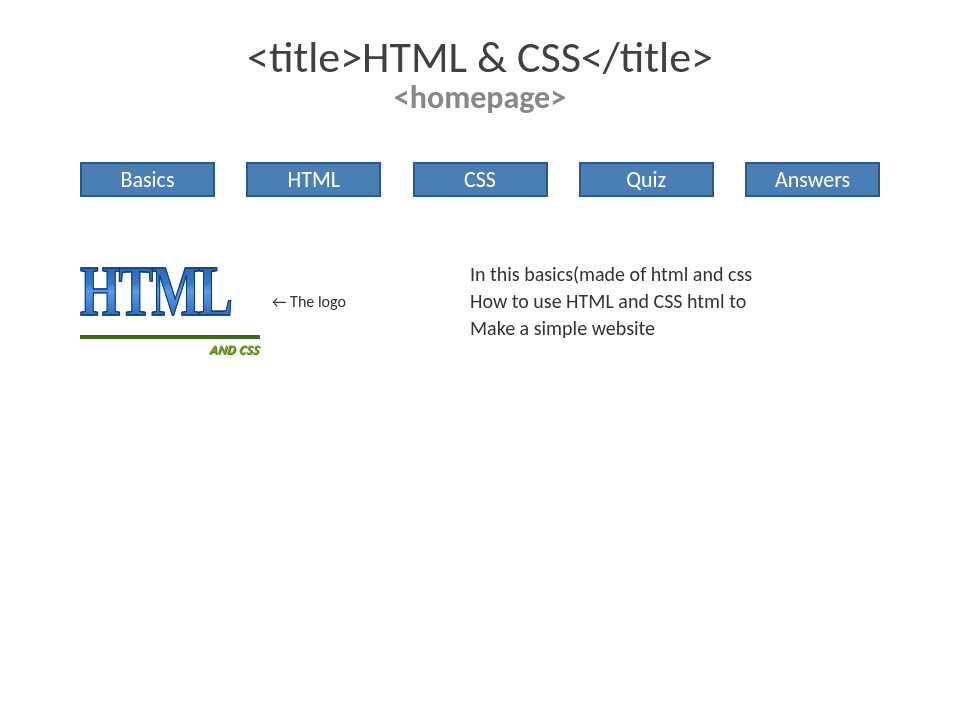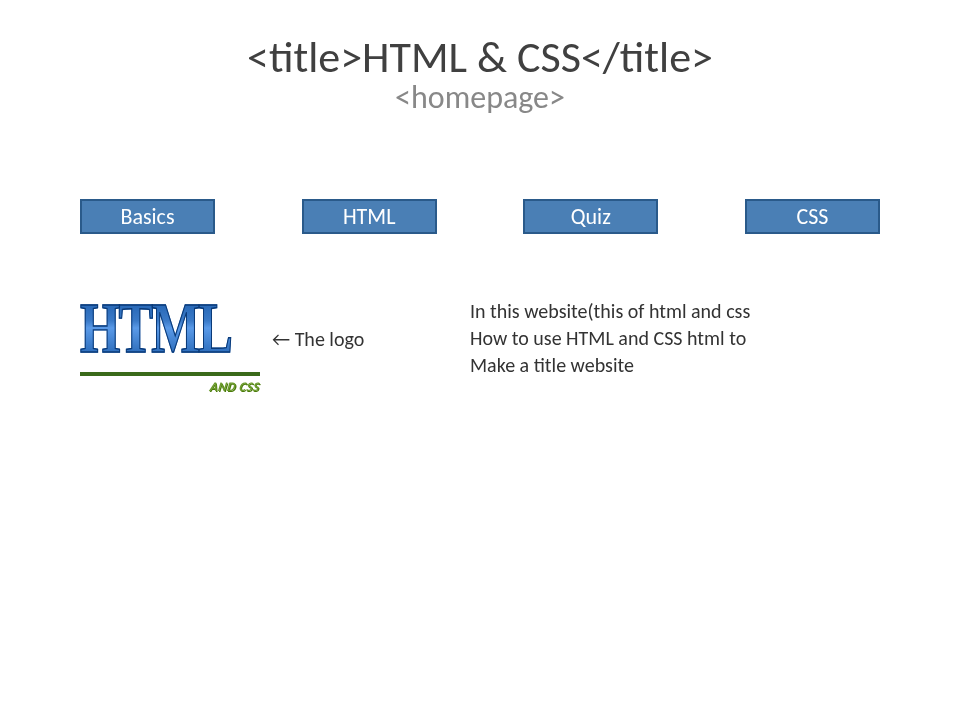--- a/index.html
+++ b/index.html
@@ -18,26 +18,27 @@
   }
   .title {
     font-size: 44px;
     color: #404040;
     font-weight: 400;
   }
   .subtitle {
     font-size: 32px;
     color: #888;
     margin-top: -6px;
+    font-weight: bold;
   }
   .nav {
     display: flex;
     justify-content: space-between;
     padding: 14px 80px;
-    margin-top: 68px;
+    margin-top: 31px;
   }
   .nav-btn {
     background: #4a7fb5;
     color: #fff;
     border: 2px solid #2a5a8a;
     font-size: 22px;
     padding: 2px 0;
     width: 135px;
     text-align: center;
     cursor: pointer;
@@ -82,21 +83,21 @@
     color: #6a9a2a;
     text-shadow: 1px 1px 0 #4a7a0a;
     transform: skewX(-10deg);
   }
   .logo-underline {
     height: 4px;
     background: #3a6a1a;
     margin-top: 18px;
   }
   .logo-note {
-    font-size: 20px;
+    font-size: 16px;
     color: #333;
   }
   .right {
     flex: 1;
     font-size: 20px;
     color: #333;
     line-height: 1.35;
     padding-left: 10px;
   }
 </style>
@@ -104,31 +105,32 @@
 <body>
 
 <div class="header">
   <div class="title">&lt;title&gt;HTML &amp; CSS&lt;/title&gt;</div>
   <div class="subtitle">&lt;homepage&gt;</div>
 </div>
 
 <div class="nav">
   <div class="nav-btn">Basics</div>
   <div class="nav-btn">HTML</div>
+  <div class="nav-btn">CSS</div>
   <div class="nav-btn">Quiz</div>
-  <div class="nav-btn">CSS</div>
+  <div class="nav-btn">Answers</div>
 </div>
 
 <div class="content">
   <div class="left">
     <div class="logo">
       <span class="logo-html">HTML</span>
       <span class="logo-andcss">AND CSS</span>
       <div class="logo-underline"></div>
     </div>
     <div class="logo-note">← The logo</div>
   </div>
   <div class="right">
-    <div>In this website(this of html and css</div>
+    <div>In this basics(made of html and css</div>
     <div>How to use HTML and CSS html to</div>
-    <div>Make a title website</div>
+    <div>Make a simple website</div>
   </div>
 </div>
 
 </body></html>

